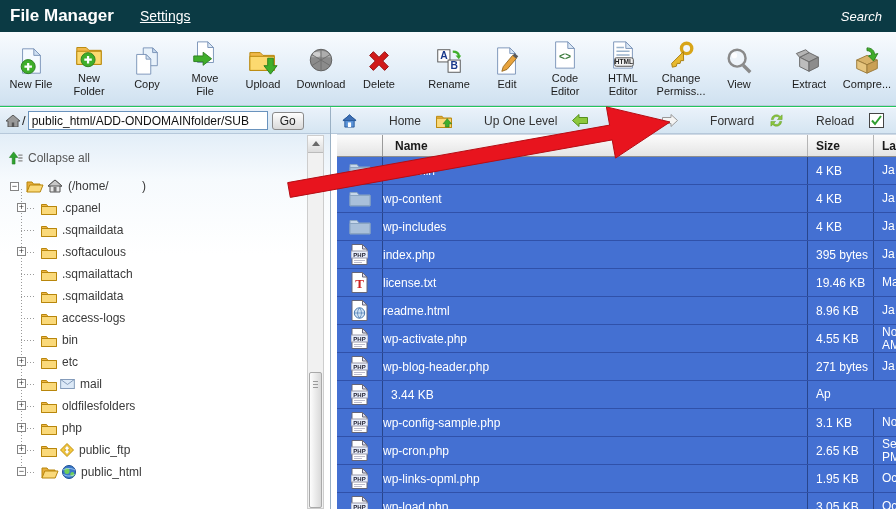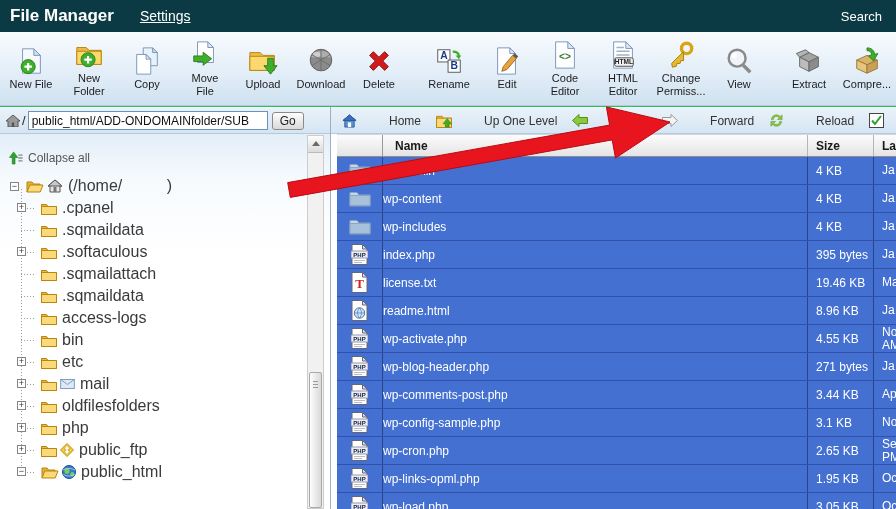--- a/index.html
+++ b/index.html
@@ -4,21 +4,21 @@
 <style>
   html,body{margin:0;padding:0;background:#fff;}
   body{font-family:"Liberation Sans",sans-serif;}
   #app{position:relative;width:896px;height:509px;overflow:hidden;background:#22c55e;
        --header-bg:#0b3a44;--sel:#4470d2;--arrow:#e8141e;}
   
   .hdr{position:absolute;top:0;left:0;right:0;height:32px;background:var(--header-bg);
        display:flex;align-items:center;}
   .hdr-title{color:#fff;font-weight:bold;font-size:17px;margin-left:10px;}
   .hdr-settings{color:#fff;font-size:14px;text-decoration:underline;margin-left:26px;cursor:pointer;}
-  .hdr-search{color:#fff;font-size:13px;margin-left:auto;margin-right:14px;cursor:pointer;}
+  .hdr-search{color:#fff;font-size:13px;margin-left:auto;margin-right:14px;cursor:pointer;font-style:italic;}
   
   .toolbar{position:absolute;top:32px;left:0;right:0;height:74px;
        background:linear-gradient(180deg,#f8fbfe 0%,#e3eef8 55%,#cfe1f0 100%);
        border-bottom:1px solid #b9c9d9;display:flex;align-items:center;padding-left:2px;box-sizing:border-box;}
   .tb-item{display:flex;flex-direction:column;align-items:center;justify-content:flex-start;
        padding:0 7px;min-width:44px;cursor:pointer;}
   .tb-ic{width:30px;height:30px;display:block;margin-bottom:2px;}
   .tb-ic svg{width:30px;height:30px;}
   .tb-label{font-size:11px;color:#1c1c1c;text-align:center;line-height:13px;max-width:58px;}
   .tb-sep{width:1px;height:58px;background:#b4c1cd;margin:0 6px;align-self:center;}
@@ -41,21 +41,21 @@
   .nav-item.muted .nav-label{color:#4a4a4a;}
   
   .left-panel{position:absolute;top:134px;left:0;width:330px;bottom:0;
        background:linear-gradient(180deg,#e3eef8 0px,#f6fafd 45px,#ffffff 120px);overflow:hidden;}
   .v-divider{position:absolute;left:330px;top:107px;bottom:0;width:1px;background:#9ab0c4;z-index:5;}
   .collapse-row{display:flex;align-items:center;margin:16px 0 10px 8px;cursor:pointer;}
   .collapse-row .icon{margin-right:5px;line-height:0;}
   .collapse-row span[data-bind]{font-size:12px;color:#555;}
   .tree{margin-left:8px;}
   .tree-row{position:relative;height:22px;display:flex;align-items:center;cursor:pointer;}
-  .tree-row .t-label{font-size:16px;color:#3a3a3a;margin-left:5px;white-space:pre;text-align:center;}
+  .tree-row .t-label{font-size:12px;color:#3a3a3a;margin-left:5px;white-space:pre;text-align:center;}
   .tree-row .t-ic{line-height:0;margin-left:3px;}
   .tree-root{padding-left:2px;}
   .tree-kids{position:relative;}
   .tree-kids::before{content:'';position:absolute;left:13px;top:-8px;bottom:11px;width:1px;
        background-image:repeating-linear-gradient(to bottom,#9a9a9a 0 1px,transparent 1px 3px);}
   .tree-kid{padding-left:30px;}
   .tree-kid::before{content:'';position:absolute;left:13px;top:50%;width:14px;height:1px;
        background-image:repeating-linear-gradient(to right,#9a9a9a 0 1px,transparent 1px 3px);}
   .expander{width:9px;height:9px;box-sizing:border-box;border:1px solid #848484;background:#fff;
        font-size:9px;line-height:7px;text-align:center;color:#333;flex:none;z-index:2;}
@@ -558,21 +558,20 @@
         <div class="row">
           <div class="cell-icon">
             <span class="icon f-ic"><svg viewBox="0 0 17 21" width="17" height="21">
                 <path d="M1 .5h10.5L16 5v15.5H1z" fill="#fff" stroke="#667"></path>
                 <path d="M11.5.5L16 5h-4.5z" fill="#dde" stroke="#667"></path>
                 <rect x="0" y="7" width="17" height="7" fill="#e8eefb" stroke="#99a"></rect>
                 <text x="8.5" y="12.6" font-size="6" text-anchor="middle" font-weight="bold" fill="#223">PHP</text>
                 <path d="M3 16.5h11M3 18.5h8" stroke="#bbc"></path>
               </svg></span>
           </div>
-          <div class="cell-name">wp-comments-post.php</div>
           <div class="cell-size">3.44 KB</div>
           <div class="cell-mod">Ap</div>
         </div>
         <div class="row">
           <div class="cell-icon">
             <span class="icon f-ic"><svg viewBox="0 0 17 21" width="17" height="21">
                 <path d="M1 .5h10.5L16 5v15.5H1z" fill="#fff" stroke="#667"></path>
                 <path d="M11.5.5L16 5h-4.5z" fill="#dde" stroke="#667"></path>
                 <rect x="0" y="7" width="17" height="7" fill="#e8eefb" stroke="#99a"></rect>
                 <text x="8.5" y="12.6" font-size="6" text-anchor="middle" font-weight="bold" fill="#223">PHP</text>

